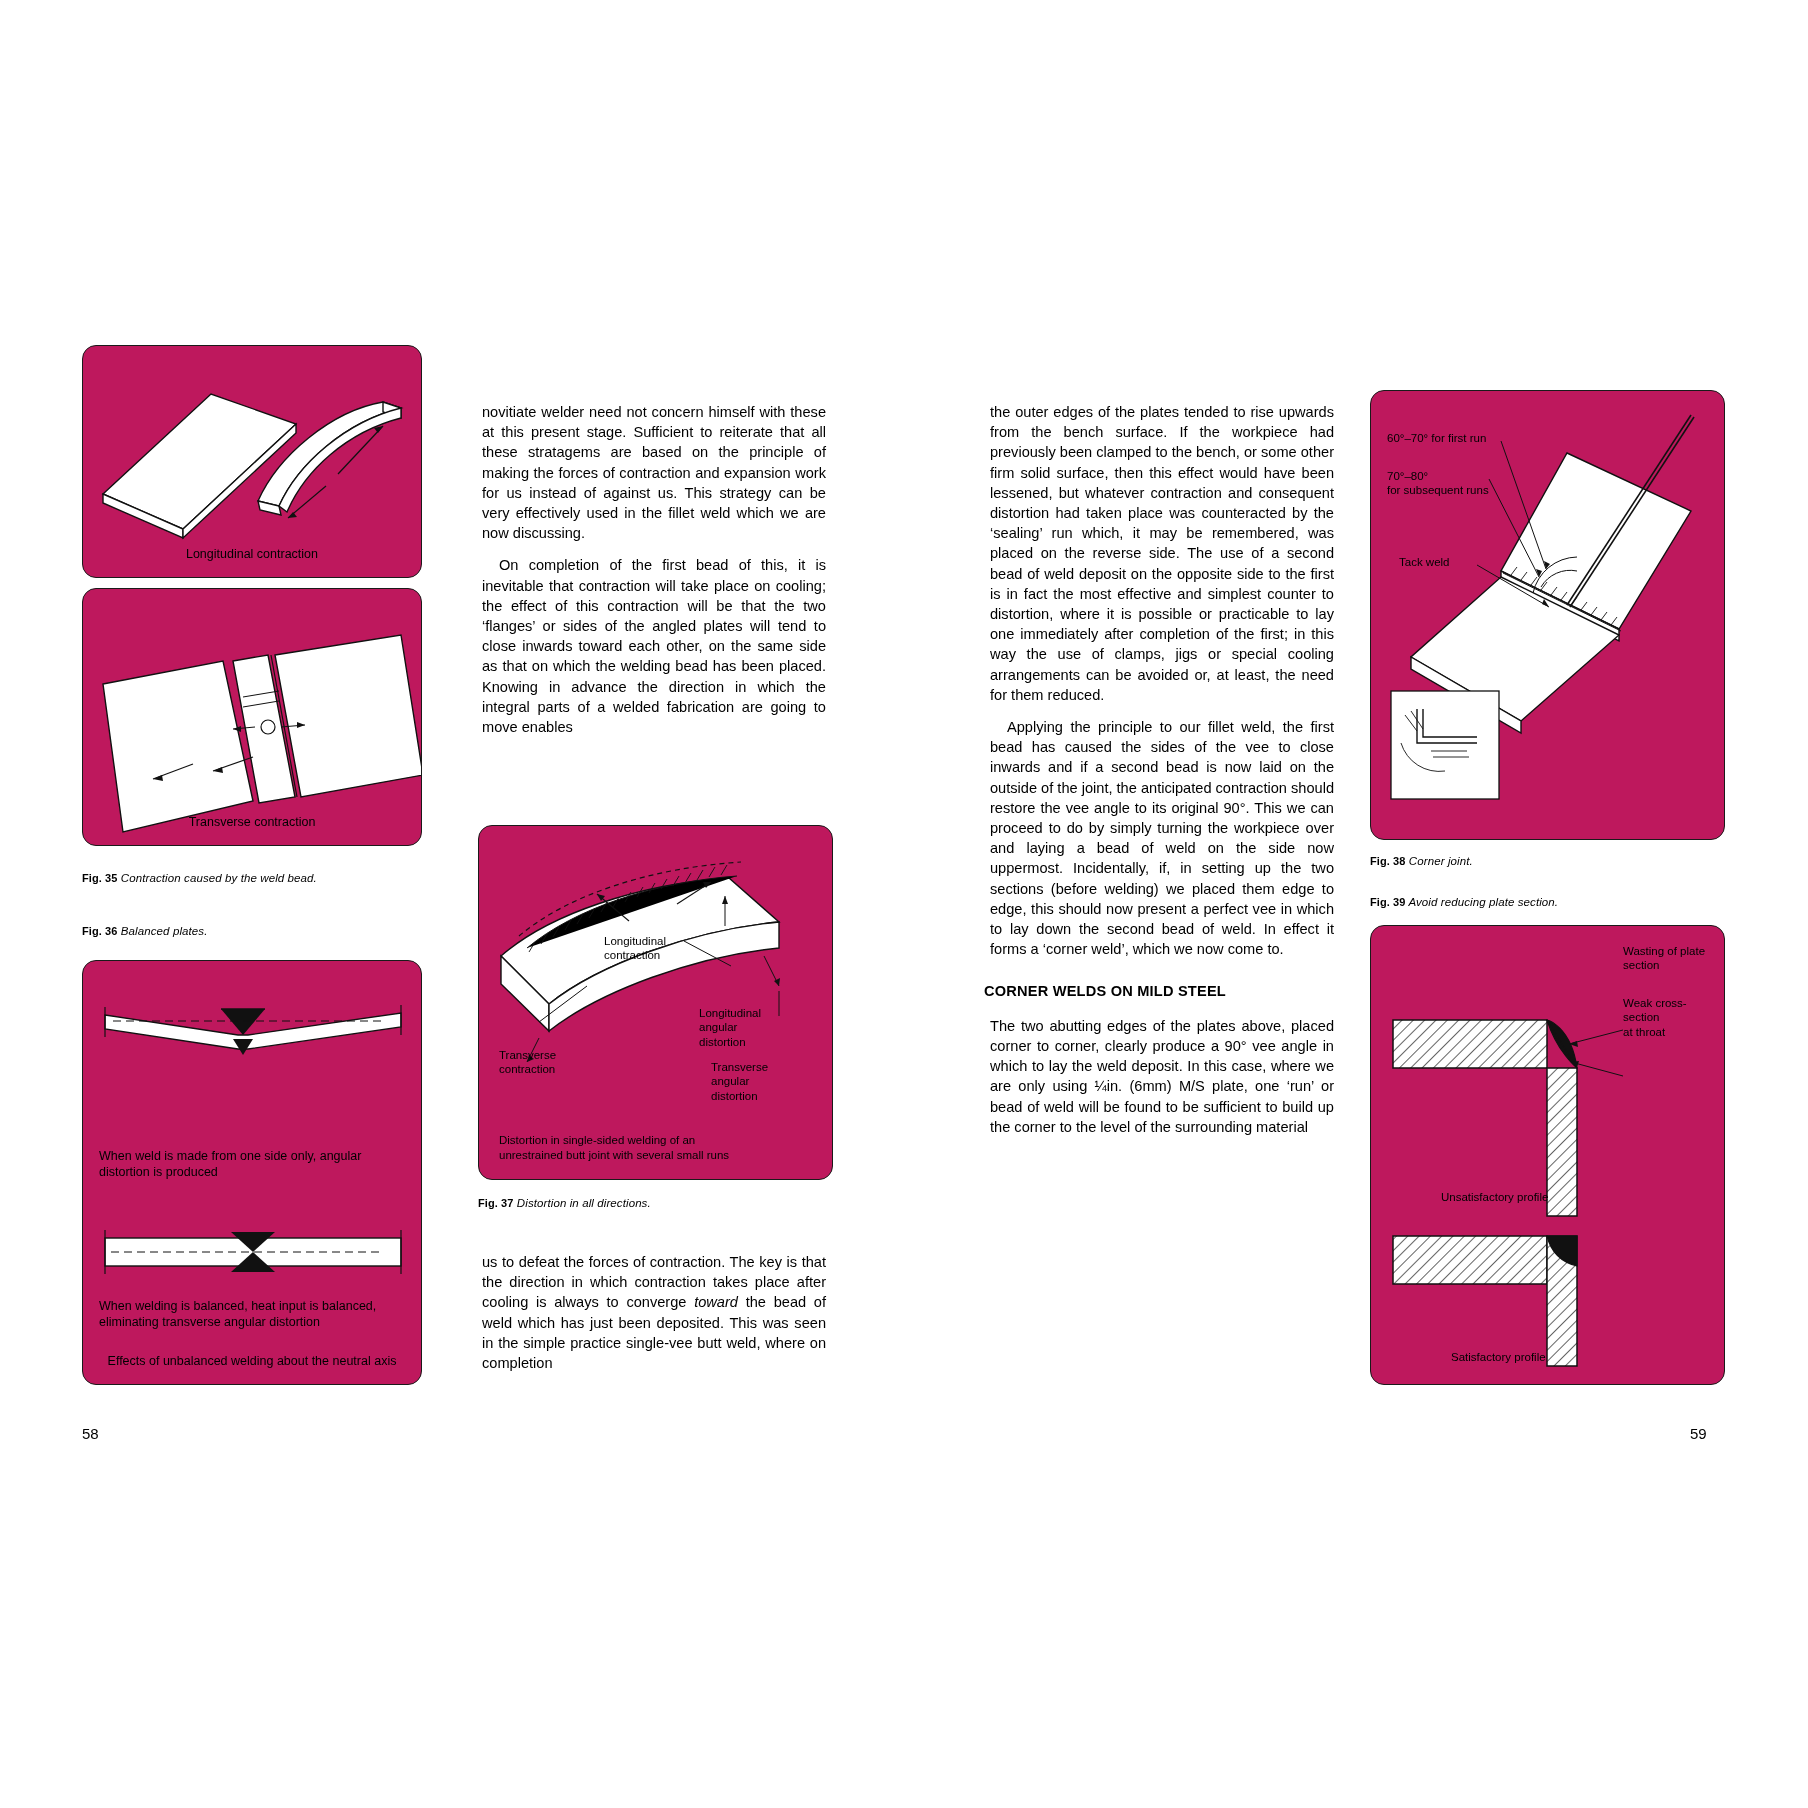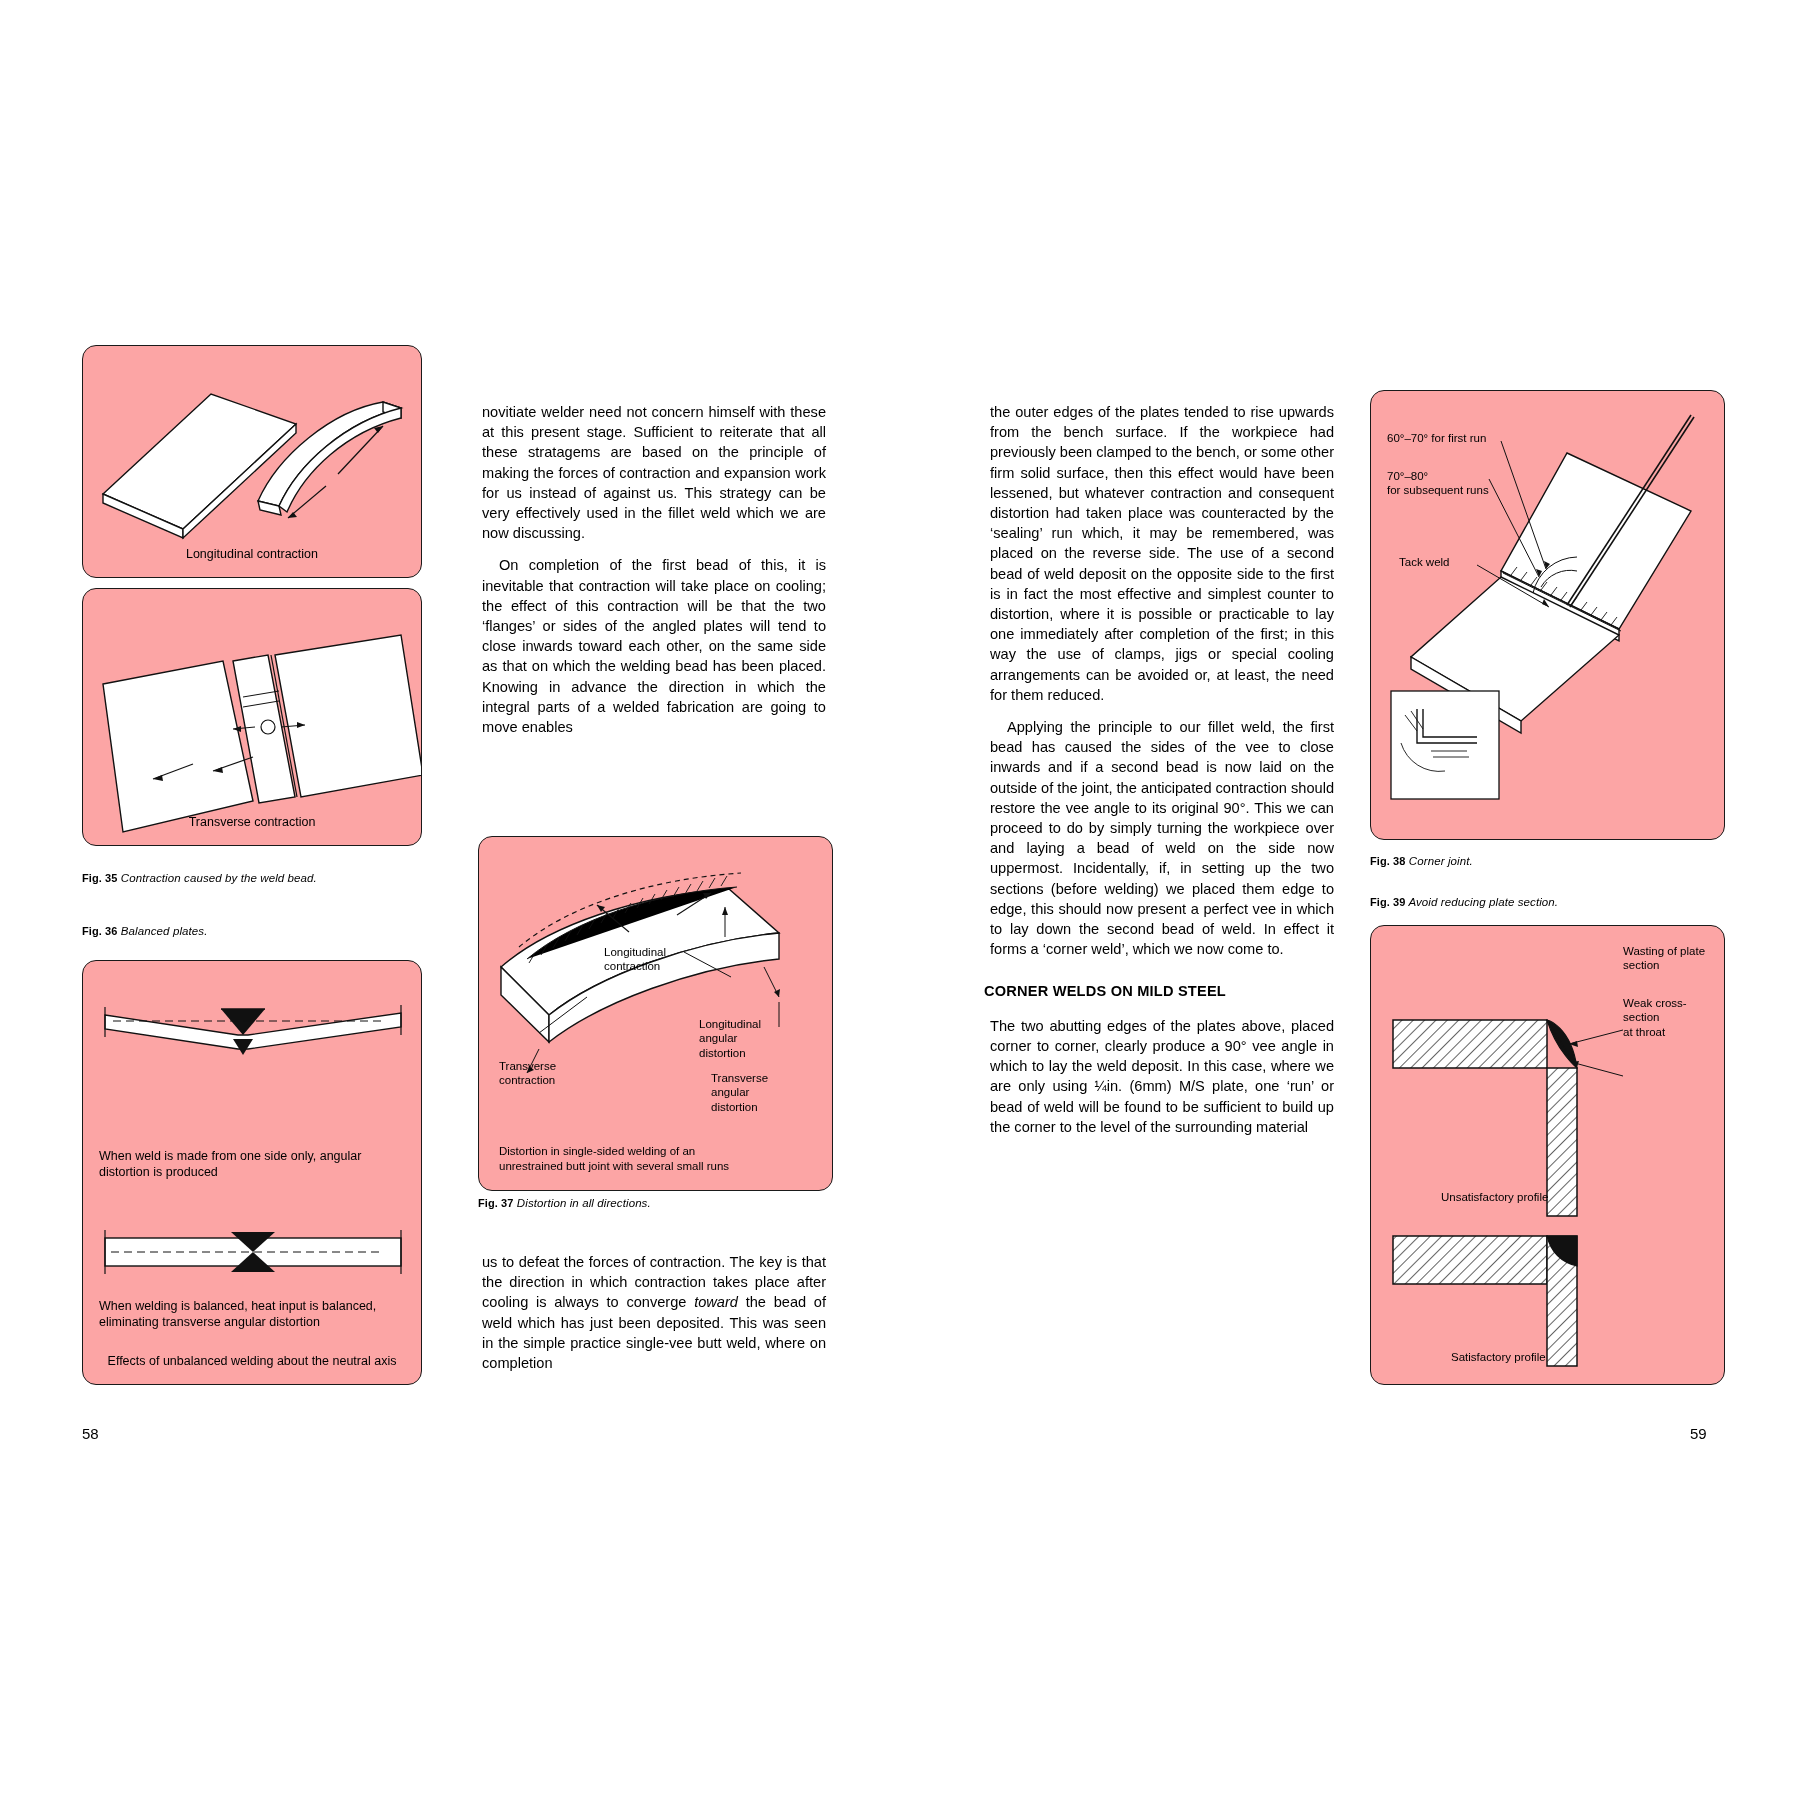--- a/index.html
+++ b/index.html
@@ -19,21 +19,21 @@
     position: absolute;
     left: 0; top: 0;
     width: 1808px;
     height: 1808px;
   }
   
   .figbox {
     position: absolute;
     border: 1.5px solid #1a1a1a;
     border-radius: 14px;
-    background: #fca5a5;
+    background: #be185d;
     box-sizing: border-box;
     overflow: hidden;
   }
   .figcap {
     position: absolute;
     font-size: 11.5px;
     font-style: italic;
     letter-spacing: .1px;
     color: #000;
   }
@@ -159,21 +159,21 @@
     <div class="boxlabel" style="left:16px; right:16px; bottom:14px; text-align:center;">Effects of unbalanced welding about the neutral axis</div>
   </div>
 
   <div class="pagenum" style="left:82px; top:1425px;">58</div>
 
   <div class="col" style="left:470px; top:390px; width:368px;">
     <p>novitiate welder need not concern himself with these at this present stage. Sufficient to reiterate that all these stratagems are based on the principle of making the forces of contraction and expansion work for us instead of against us. This strategy can be very effectively used in the fillet weld which we are now discussing.</p>
     <p class="indent">On completion of the first bead of this, it is inevitable that contraction will take place on cooling; the effect of this contraction will be that the two ‘flanges’ or sides of the angled plates will tend to close inwards toward each other, on the same side as that on which the welding bead has been placed. Knowing in advance the direction in which the integral parts of a welded fabrication are going to move enables</p>
   </div>
 
-  <div class="figbox" style="left:478px; top:825px; width:355px; height:355px;margin-top:11px;">
+  <div class="figbox" style="left:478px; top:825px; width:355px; height:355px;">
     <svg width="355" height="355" viewBox="0 0 355 355">
 
       <path d="M22,130 C70,88 160,58 250,52 L300,96 C215,104 120,138 70,178 Z" fill="#fff" stroke="#111" stroke-width="1.4"></path>
       <path d="M22,130 L70,178 L70,205 L22,158 Z" fill="#fff" stroke="#111" stroke-width="1.4"></path>
       <path d="M70,178 C120,138 215,104 300,96 L300,122 C216,130 121,165 70,205 Z" fill="#fff" stroke="#111" stroke-width="1.4"></path>
 
       <path d="M40,110 C90,68 172,42 262,36" stroke="#111" stroke-width="1.2" fill="none" stroke-dasharray="5,4"></path>
       <g stroke="#111" stroke-width="1">
         <path d="M48,122 C96,82 176,56 258,50"></path>
       </g>

